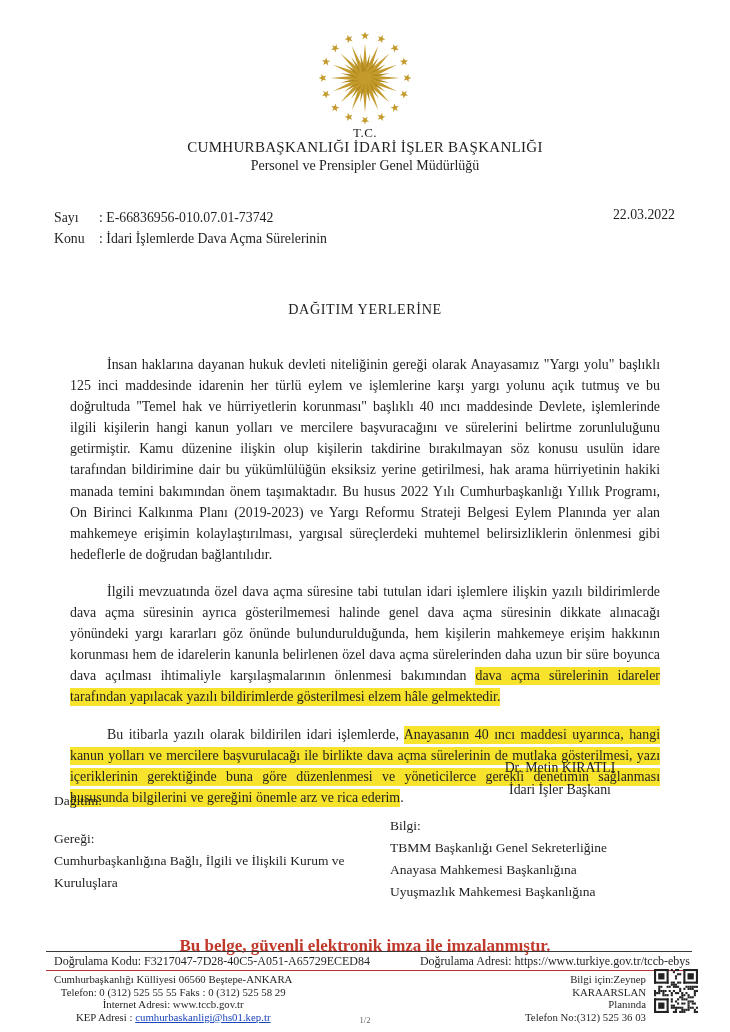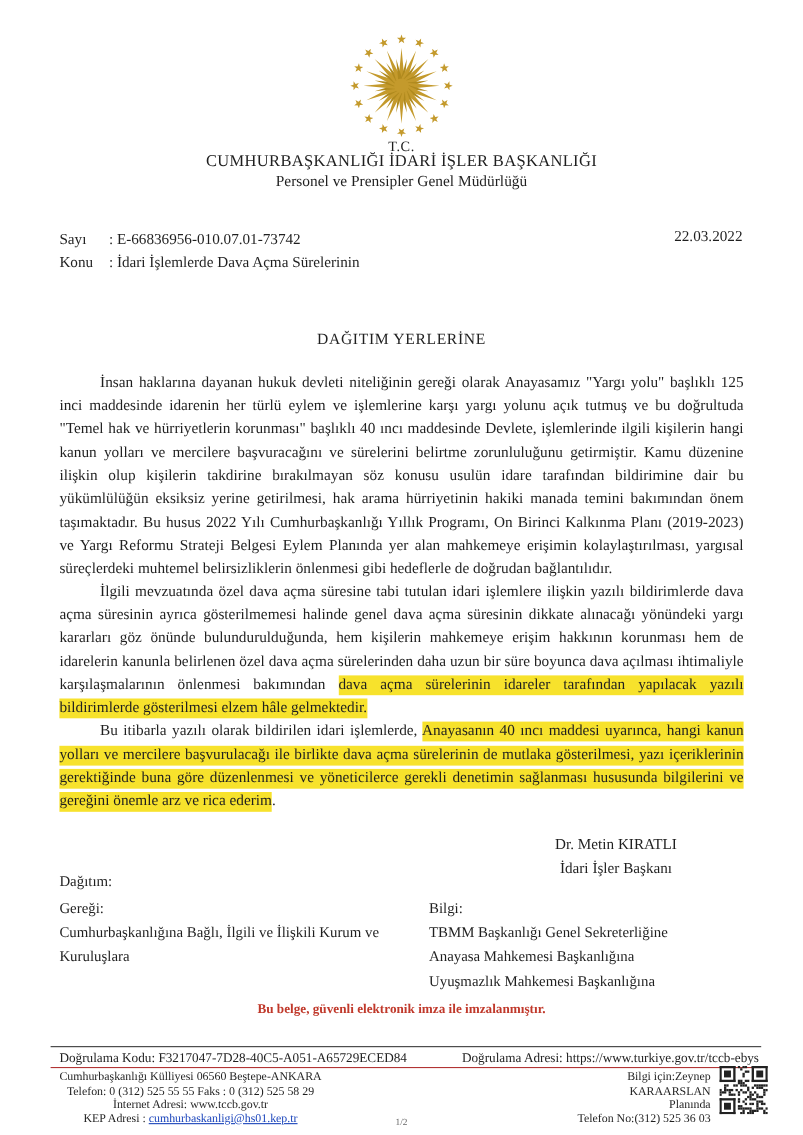--- a/index.html
+++ b/index.html
@@ -11,30 +11,30 @@
   .hdr-title{top:139px;font-size:15px;letter-spacing:0.3px;}
   .hdr-sub{top:158px;font-size:14px;}
   .meta{position:absolute;left:54px;top:207px;font-size:13.8px;line-height:21px;}
   .meta-row{display:flex;}
   .meta-label{display:inline-block;width:45px;}
   .meta-indent{padding-left:52px;}
   .doc-date{position:absolute;top:207px;right:55px;font-size:13.8px;}
   .salutation{top:301px;font-size:14.2px;letter-spacing:0.6px;}
   .body-text{position:absolute;left:54px;top:338px;width:622px;
              font-size:13.9px;line-height:21.1px;text-align:justify;}
-  .body-text p{margin:0;text-indent:37px;}
+  .body-text p{margin:16px;text-indent:37px;}
   mark{background:#f7e22c;color:inherit;padding:1px 0 2px 0;}
   .signature{position:absolute;top:757px;left:445px;width:230px;text-align:center;
              font-size:13.8px;line-height:21.5px;}
   .distribution{position:absolute;left:54px;top:790px;font-size:13.5px;line-height:22px;}
   .dist-title{margin-bottom:3px;}
   .dist-cols{display:flex;}
-  .dist-col-left{width:336px;}
+  .dist-col-left{width:336px;margin-top:13px;}
   .dist-col-right{width:286px;}
-  .footer-esign{top:910px;font-size:12px;font-weight:bold;color:#c0392b;}
+  .footer-esign{top:936px;font-size:17px;font-weight:bold;color:#c0392b;}
   .hr-black{position:absolute;left:46px;right:38px;top:951px;border-top:1px solid #3a3a3a;}
   .verify-row{position:absolute;left:54px;right:40px;top:954px;display:flex;
               justify-content:space-between;font-size:12px;}
   .hr-red{position:absolute;left:46px;right:38px;top:970px;border-top:1.6px solid #b23434;}
   .contact-left{position:absolute;left:54px;top:973px;font-size:10.8px;line-height:12.6px;text-align:center;}
   .contact-right{position:absolute;right:84px;top:973px;font-size:10.8px;line-height:12.6px;text-align:right;}
   .kep-link{color:#1a44bb;text-decoration:underline;cursor:pointer;}
   .qr-wrap{position:absolute;right:32px;top:969px;width:44px;height:44px;}
   .pageno{top:1015px;font-size:8.5px;color:#666;}
 </style>

